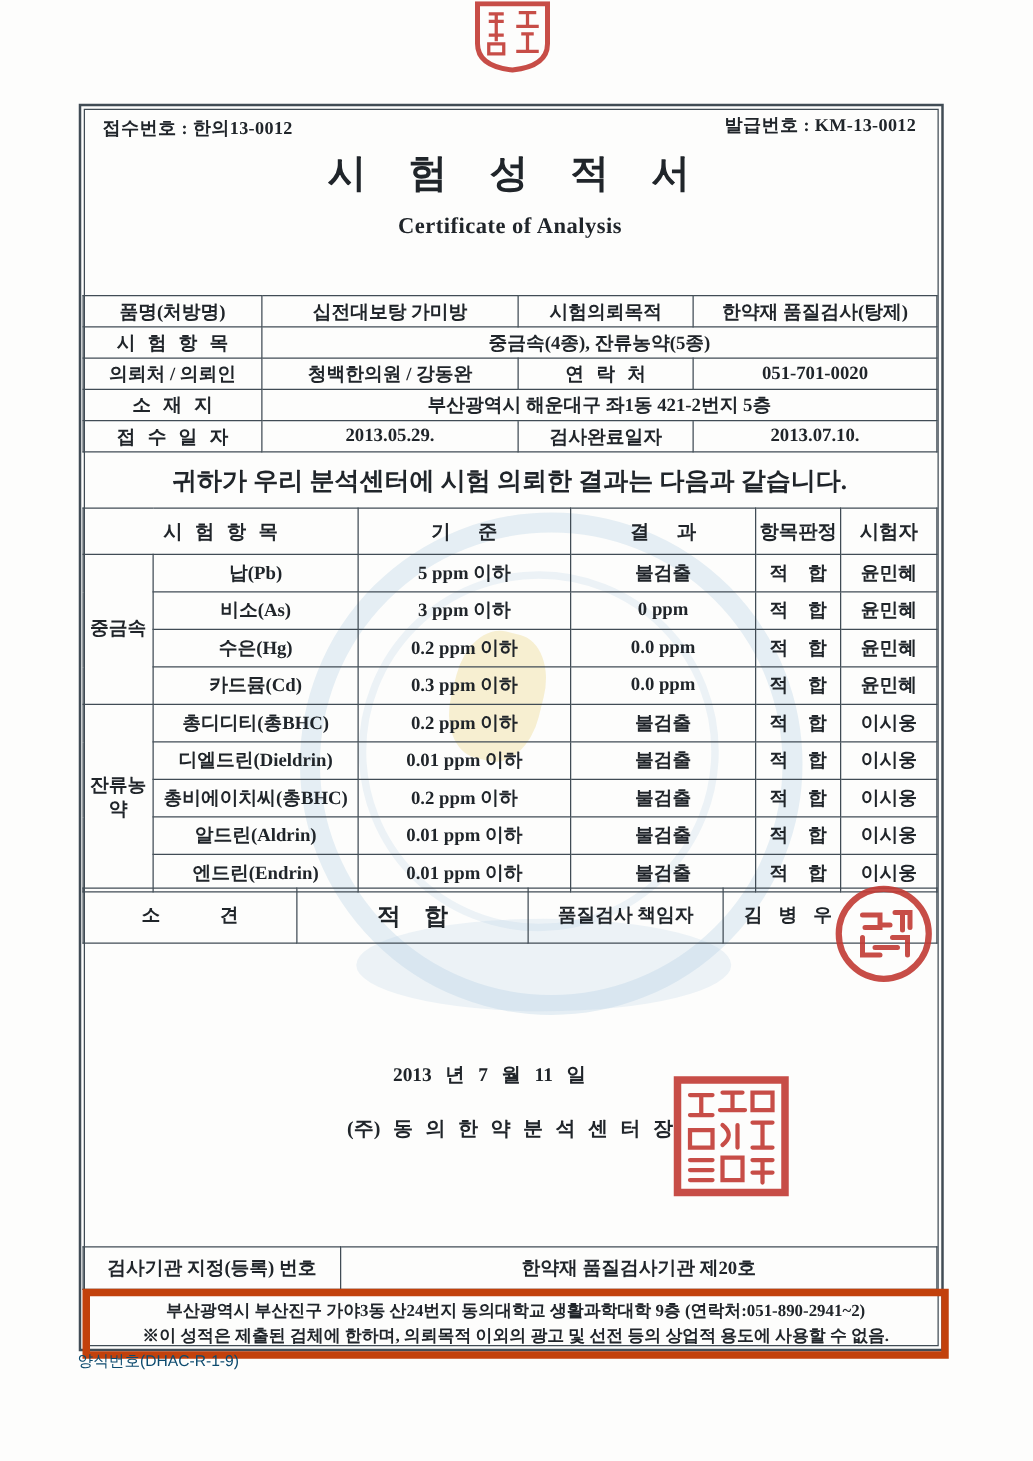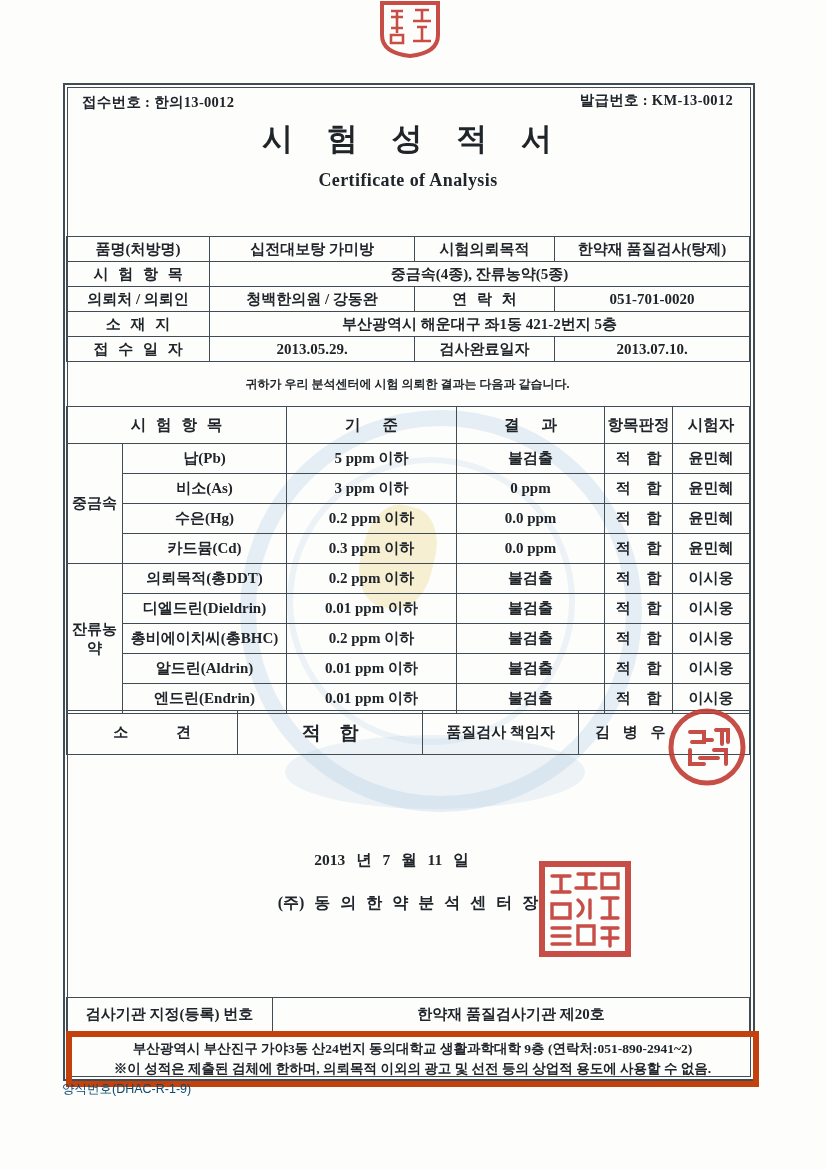--- a/index.html
+++ b/index.html
@@ -42,21 +42,21 @@
   .lbl{font-weight:bold;}
   .ws6{word-spacing:6px;}
   .ws12{word-spacing:12px;}
   .ws18{word-spacing:18px;}
 
   .info-table{left:66px;top:236px;}
   .info-table td{height:24px;}
 
   .statement{left:66px;top:363px;width:683px;height:43px;
     display:flex;align-items:center;justify-content:center;
-    font-size:12px;font-weight:bold;}
+    font-size:20px;font-weight:bold;}
 
   .results-table{left:66px;top:406px;}
   .results-table td.hd{height:36px;font-size:15.5px;font-weight:bold;}
   .results-table td{height:29px;}
   .group-cell{word-break:break-all;line-height:19px;font-weight:bold;}
 
   .opinion-table{left:66px;top:710px;}
   .opinion-table td{height:43px;}
   .opinion-label{word-spacing:44px;font-weight:bold;}
   .opinion-value{font-size:19px;font-weight:bold;word-spacing:14px;}
@@ -189,21 +189,21 @@
     </tr>
     <tr>
       <td>카드뮴(Cd)</td>
       <td>0.3 ppm 이하</td>
       <td>0.0 ppm</td>
       <td class="ws12">적 합</td>
       <td>윤민혜</td>
     </tr>
     <tr>
       <td class="group-cell" rowspan="5">잔류농약</td>
-      <td>의뢰목적(총DDT)</td>
+      <td>총디디티(총BHC)</td>
       <td>0.2 ppm 이하</td>
       <td>불검출</td>
       <td class="ws12">적 합</td>
       <td>이시웅</td>
     </tr>
     <tr>
       <td>디엘드린(Dieldrin)</td>
       <td>0.01 ppm 이하</td>
       <td>불검출</td>
       <td class="ws12">적 합</td>

